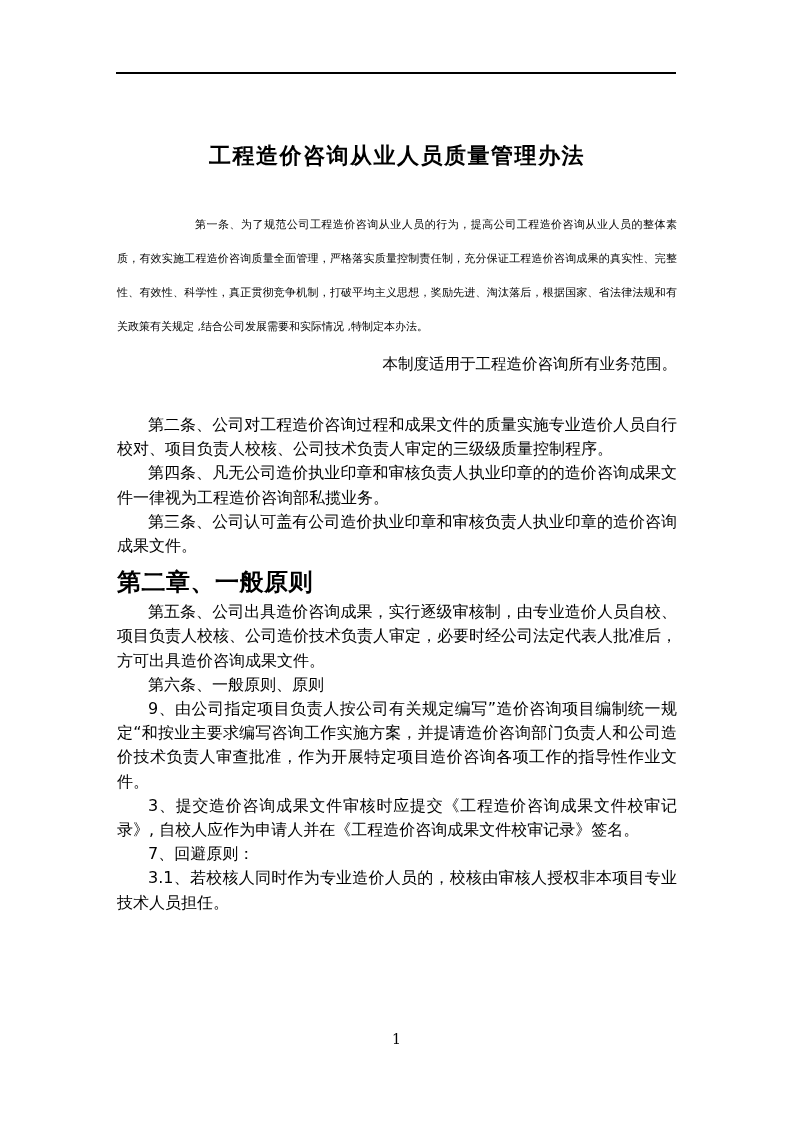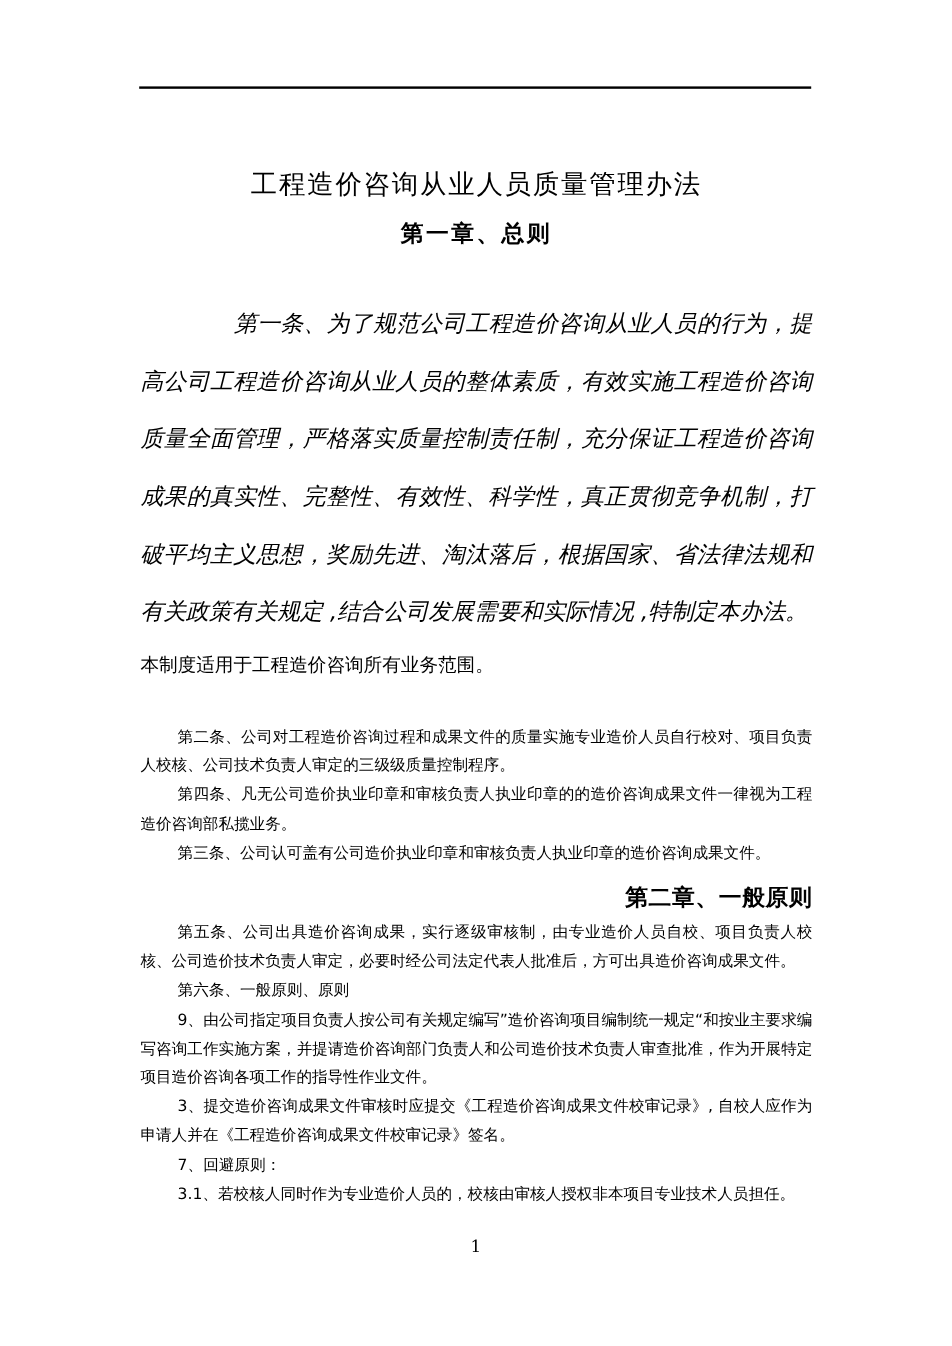--- a/index.html
+++ b/index.html
@@ -30,66 +30,65 @@
   }
   
   .content {
     position: absolute;
     left: 117px;
     top: 120px;
     width: 560px;
   }
   .doc-title {
     font-family: "DejaVu Serif", "Liberation Serif", serif;
-    font-weight: normal;
+    font-weight: bold;
     font-size: 22px;
     line-height: 34px;
     text-align: center;
     letter-spacing: 1.5px;
     margin: 18px 0 0 0;
     white-space: nowrap;
   }
   .chapter-one {
     font-family: "DejaVu Serif", "Liberation Serif", serif;
     font-weight: bold;
     font-size: 19px;
     line-height: 30px;
     text-align: center;
     letter-spacing: 2px;
     margin: 8px 0 0 0;
   }
   .chapter-two {
     font-family: "DejaVu Sans", "Liberation Sans", sans-serif;
     font-weight: bold;
-    font-size: 19px;
+    font-size: 24px;
     line-height: 28px;
-    text-align: right;
+    text-align: left;
     letter-spacing: 0.5px;
     margin: 10px 0 4px 0;
   }
   
   .para-loose {
-    font-size: 19px;
-    line-height: 48px;
+    font-size: 11px;
+    line-height: 34px;
     text-align: justify;
     text-justify: inter-character;
     margin: 36px 0 0 0;
     text-indent: 78px;
-    font-style: italic;
   }
   .para-loose-tail {
     font-size: 15.5px;
     line-height: 41px;
-    text-align: left;
+    text-align: right;
     margin: 0;
     text-indent: 0;
   }
   
   .para {
-    font-size: 13px;
+    font-size: 16px;
     line-height: 24.2px;
     text-align: justify;
     text-justify: inter-character;
     margin: 0;
     text-indent: 31px;
   }
   .para.first-tight {
     margin-top: 28px;
   }
   
@@ -108,21 +107,20 @@
 <body>
 
 <div class="page">
 
   <div class="header-rule"></div>
 
   <div class="content">
 
     <h1 class="doc-title">工程造价咨询从业人员质量管理办法</h1>
 
-    <h2 class="chapter-one">第一章、总则</h2>
 
     <p class="para-loose">第一条、为了规范公司工程造价咨询从业人员的行为，提高公司工程造价咨询从业人员的整体素质，有效实施工程造价咨询质量全面管理，严格落实质量控制责任制，充分保证工程造价咨询成果的真实性、完整性、有效性、科学性，真正贯彻竞争机制，打破平均主义思想，奖励先进、淘汰落后，根据国家、省法律法规和有关政策有关规定 ,结合公司发展需要和实际情况 ,特制定本办法。</p>
 
     <p class="para-loose-tail">本制度适用于工程造价咨询所有业务范围。</p>
 
     <p class="para first-tight">第二条、公司对工程造价咨询过程和成果文件的质量实施专业造价人员自行校对、项目负责人校核、公司技术负责人审定的三级级质量控制程序。</p>
 
     <p class="para">第四条、凡无公司造价执业印章和审核负责人执业印章的的造价咨询成果文件一律视为工程造价咨询部私揽业务。</p>
 
     <p class="para">第三条、公司认可盖有公司造价执业印章和审核负责人执业印章的造价咨询成果文件。</p>

